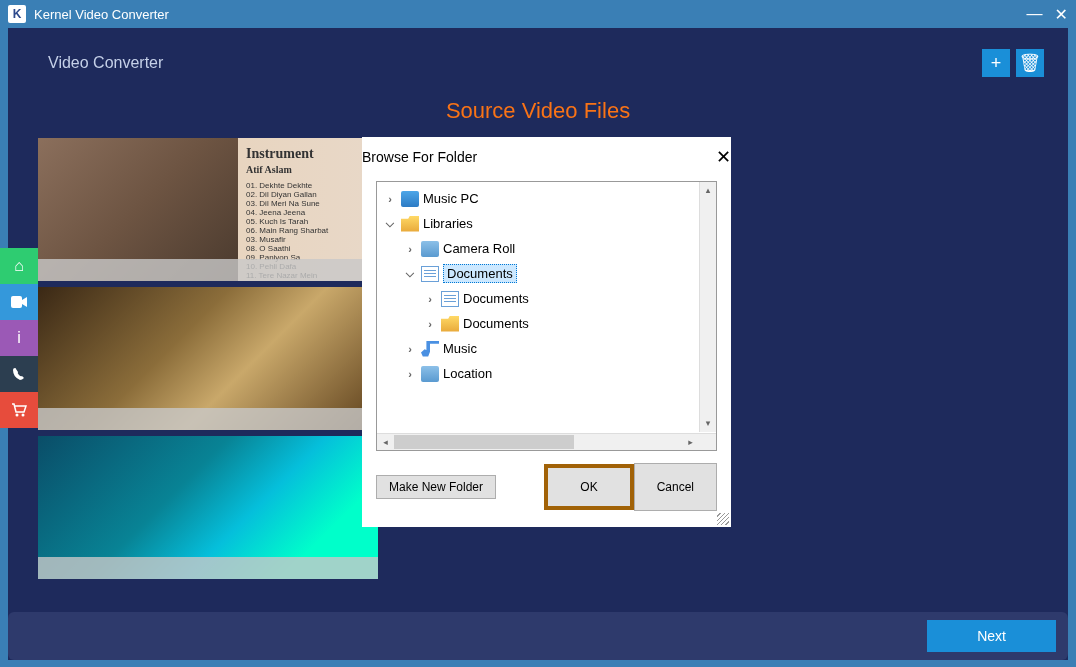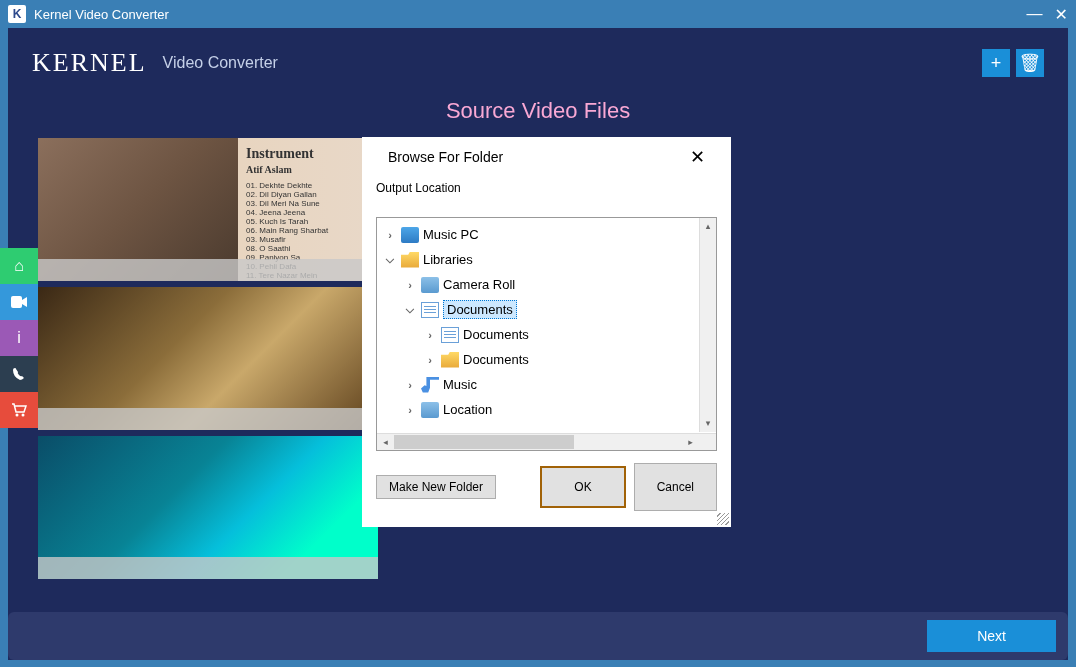--- a/index.html
+++ b/index.html
@@ -82,21 +82,21 @@
       background: #1a8fd8;
       display: flex;
       align-items: center;
       justify-content: center;
       color: #fff;
       font-size: 18px;
       cursor: pointer;
     }
     .section-title {
       text-align: center;
-      color: #f9a8d4;
+      color: #f97316;
       font-size: 22px;
       font-weight: 400;
       margin-bottom: 14px;
     }
     .content-area {
       padding: 0 30px;
       position: relative;
       height: 470px;
     }
     .thumbnails {
@@ -202,21 +202,21 @@
       height: 390px;
       background: #fff;
       z-index: 100;
       display: flex;
       flex-direction: column;
     }
     .dialog-header {
       height: 40px;
       display: flex;
       align-items: center;
-      padding: 0 26px;
+      padding: 0 0;
       font-size: 14px;
       color: #000;
     }
     .dialog-close {
       margin-left: auto;
       font-size: 18px;
       cursor: pointer;
       color: #000;
     }
     .dialog-body {
@@ -289,34 +289,33 @@
       right: 0;
       height: 17px;
       background: #f0f0f0;
       border-top: 1px solid #ddd;
     }
     .tree-scroll-h::before { content: '◂'; position: absolute; left: 0; top: 0; bottom: 0; font-size: 9px; color: #666; width: 17px; line-height: 17px; text-align: center; }
     .tree-scroll-h::after { content: '▸'; position: absolute; right: 17px; top: 0; bottom: 0; font-size: 9px; color: #666; width: 17px; line-height: 17px; text-align: center; }
     .tree-scroll-h-thumb { position: absolute; left: 17px; top: 1px; bottom: 1px; width: 180px; background: #cdcdcd; }
     .dialog-buttons {
       display: flex;
-      gap: 8px;
       padding: 12px 0;
       align-items: center;
     }
     .dialog-btn {
       padding: 4px 12px;
       font-size: 12px;
       background: #e1e1e1;
       border: 1px solid #adadad;
       cursor: pointer;
     }
     .dialog-btn.ok {
       padding: 12px 32px;
-      border: 2px solid #a16207;
+      border: 4px solid #a16207;
       margin-left: auto;
     }
     .dialog-btn.cancel { padding: 16px 22px; }
     .resize-grip {
       position: absolute;
       right: 2px;
       bottom: 2px;
       width: 12px;
       height: 12px;
       background: repeating-linear-gradient(-45deg, transparent 0 2px, #999 2px 3px);
@@ -329,21 +328,20 @@
   <div class="title-bar-icon">K</div>
   <span>Kernel Video Converter</span>
   <div class="title-bar-controls">
     <span>—</span>
     <span>✕</span>
   </div>
 </div>
 
 <div class="app-body">
   <div class="app-header">
-    <span class="app-logo">KERNEL</span>
     <span class="app-logo-sub">Video Converter</span>
     <div class="header-actions">
       <div class="header-btn">+</div>
       <div class="header-btn">🗑</div>
     </div>
   </div>
 
   <div class="section-title">Source Video Files</div>
 
   <div class="content-area">
@@ -403,21 +401,20 @@
       </svg>
     </div>
 </div>
 
 <div class="dialog">
   <div class="dialog-header">
     <span>Browse For Folder</span>
     <span class="dialog-close">✕</span>
   </div>
   <div class="dialog-body">
-    <div class="dialog-label">Output Location</div>
     <div class="tree-container">
       <div class="tree" id="tree">
           <div class="tree-row" style="padding-left: 4px;">
             <span class="tree-expand" style="font-weight: bold;">›</span>
             <span class="tree-icon icon-pc"></span>
             <span>Music PC</span>
           </div>
           <div class="tree-row" style="padding-left: 4px;">
             <span class="tree-expand" style="font-weight: bold;">⌵</span>
             <span class="tree-icon icon-lib"></span>

